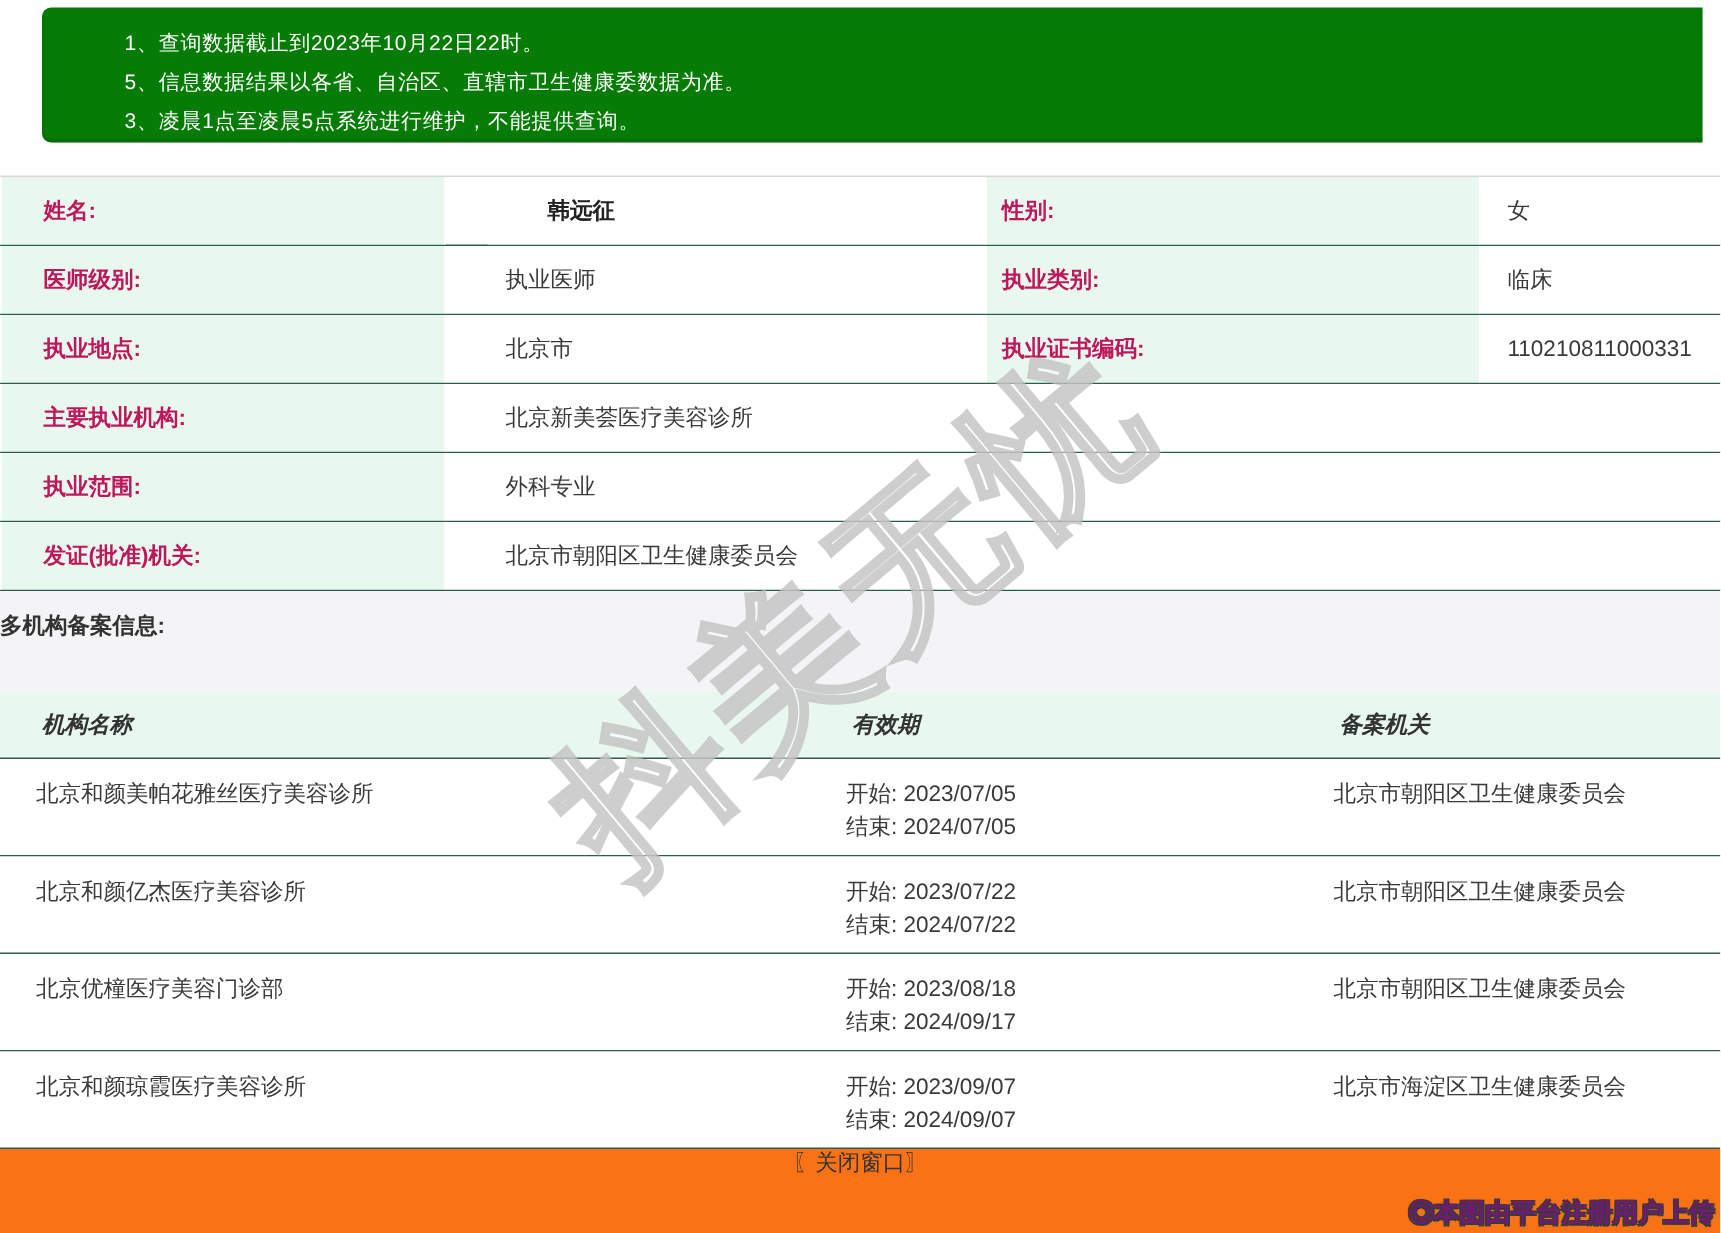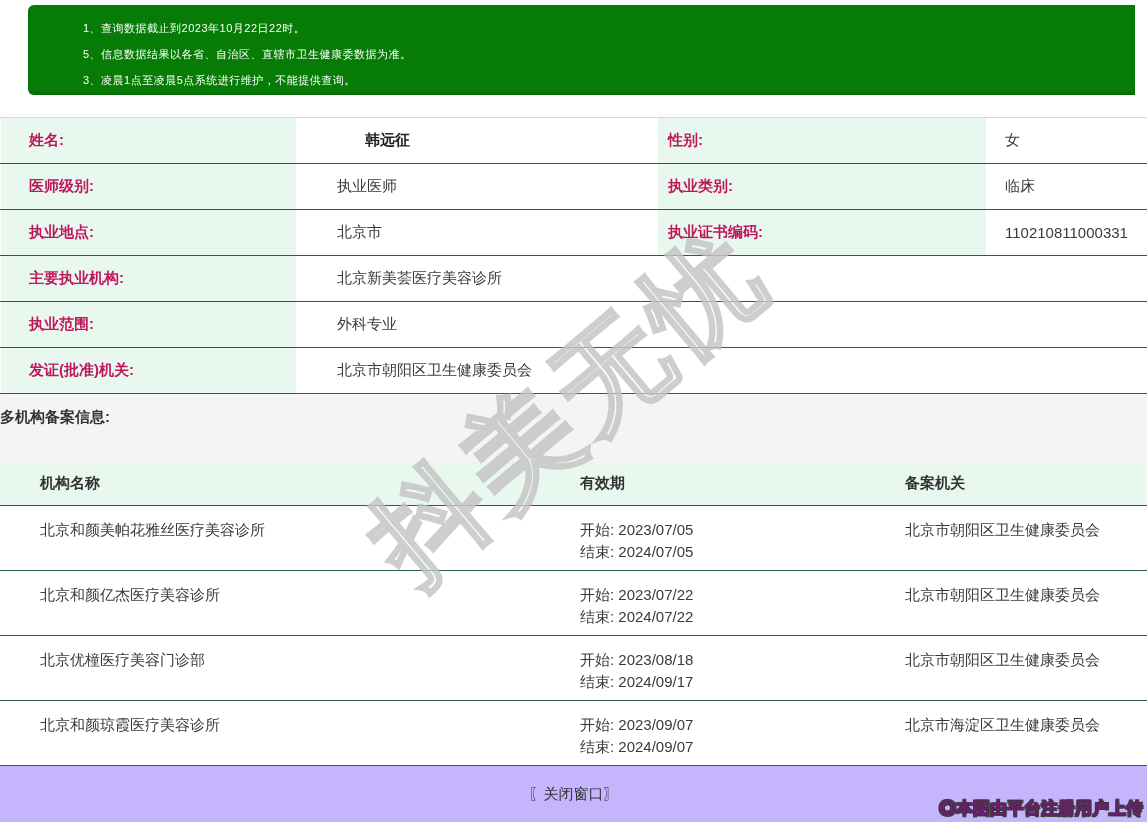--- a/index.html
+++ b/index.html
@@ -15,21 +15,21 @@
     font-size: 15px;
   }
   
   .notice {
     margin: 5px 12px 0 28px;
     height: 90px;
     background: #067c06;
     border-radius: 6px 0 0 6px;
     padding: 10px 0 0 55px;
     color: #ffffff;
-    font-size: 11px;
+    font-size: 14px;
     box-shadow: inset 0 -2px 3px rgba(0,0,0,0.18);
   }
   .notice .line { line-height: 26px; letter-spacing: 0.5px; }
   
   .info { margin-top: 22px; border-top: 1px solid #d8d8d8; }
   .info-row {
     display: grid;
     grid-template-columns: 297px 360px 330px 160px;
     height: 46px;
     border-bottom: 1px solid #2b5d4d;
@@ -62,36 +62,35 @@
   
   .reg-header {
     display: grid;
     grid-template-columns: 540px 325px 282px;
     height: 45px;
     background: #e9f8ef;
     border-bottom: 1px solid #2b5d4d;
     font-weight: bold;
     align-items: center;
   }
-  .reg-header > div { padding-left: 40px; }
+  .reg-header > div { padding-left: 28px; font-style: italic; }
   .reg-row {
     display: grid;
     grid-template-columns: 540px 325px 282px;
     height: 65px;
     background: #fff;
     border-bottom: 1px solid #2b5d4d;
   }
-  .reg-row > div { padding: 13px 0 0 40px; line-height: 22px; color: #3a3a3a; }
+  .reg-row > div { padding: 13px 0 0 24px; line-height: 22px; color: #3a3a3a; }
   
   .footer-band {
     height: 57px;
-    background: #c4b5fd;
+    background: #f97316;
     display: flex;
     justify-content: center;
-    align-items: center;
   }
   .close-link { color: #333; cursor: pointer; font-size: 15px; }
   
   .watermark-diagonal {
     position: absolute;
     left: 570px;
     top: 408px;
     transform: translate(-50%, -50%) rotate(-40deg);
     font-size: 110px;
     font-weight: bold;

